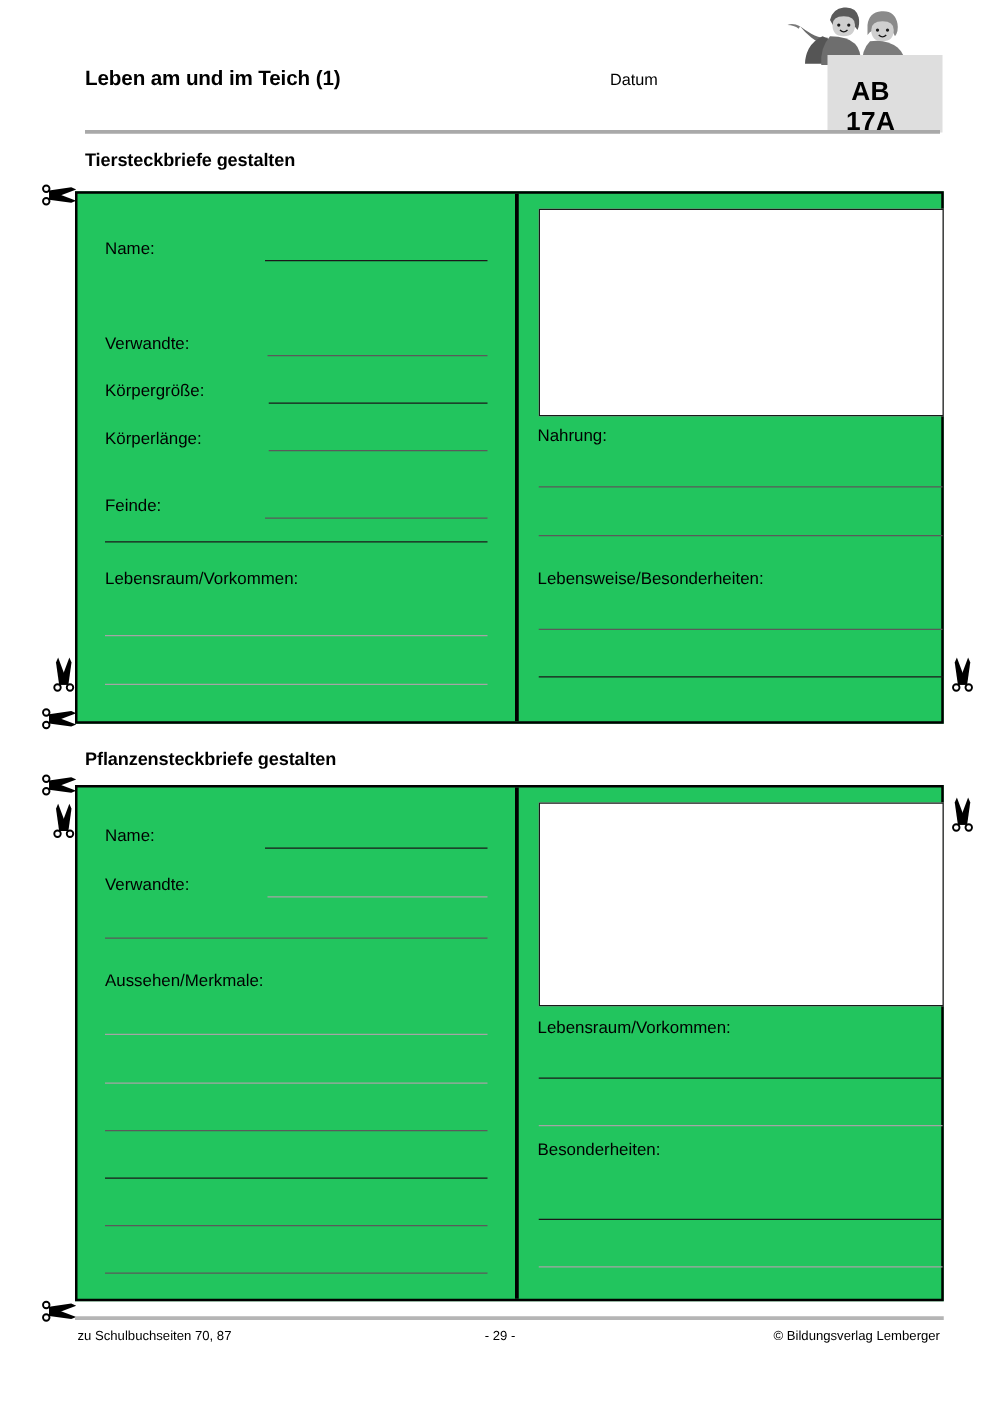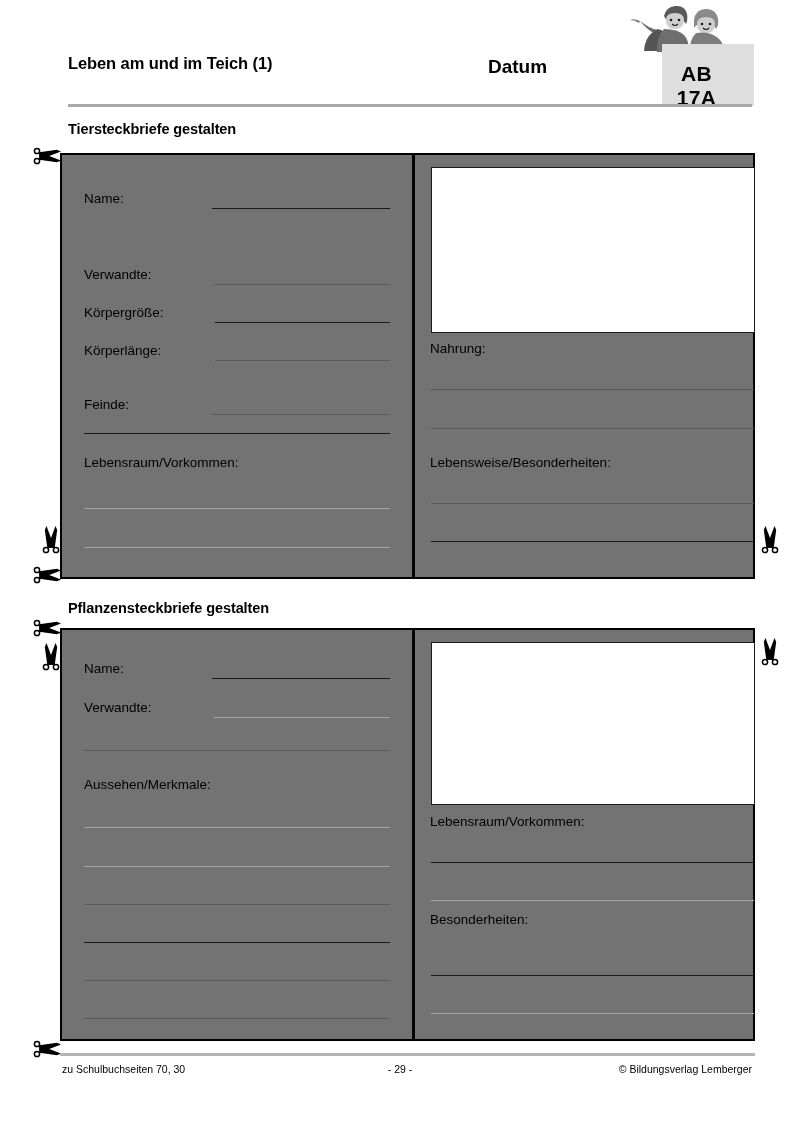--- a/index.html
+++ b/index.html
@@ -23,22 +23,22 @@
     position: absolute;
     left: 68px; top: 54px;
     font-size: 16.5px;
     font-weight: bold;
     letter-spacing: -0.1px;
     white-space: nowrap;
   }
   #date-label {
     position: absolute;
     left: 488px; top: 56px;
-    font-size: 19px;
-    font-weight: bold;
+    font-size: 13px;
+    font-weight: normal;
     white-space: nowrap;
   }
 
   
   #badge-box {
     position: absolute;
     left: 662px; top: 44px;
     width: 92px; height: 62px;
     background: #dedede;
   }
@@ -73,21 +73,21 @@
     white-space: nowrap;
   }
   #heading-animals { left: 68px; top: 121px; }
   #heading-plants  { left: 68px; top: 600px; }
 
   
   .card {
     position: absolute;
     border: 2.5px solid #000000;
     box-sizing: border-box;
-    background: #737373;
+    background: #22c55e;
   }
   #card-animals { left: 60px; top: 153px; width: 695px; height: 426px; }
   #card-plants  { left: 60px; top: 628px; width: 695px; height: 413px; }
 
   .card-divider {
     position: absolute;
     top: 0; bottom: 0;
     width: 2.5px;
     background: #000000;
   }
@@ -371,17 +371,17 @@
   <svg viewBox="0 0 20 30" width="20" height="30" aria-hidden="true">
     <circle cx="5" cy="26" r="2.6" fill="none" stroke="#000" stroke-width="1.5"></circle>
     <circle cx="15" cy="26" r="2.6" fill="none" stroke="#000" stroke-width="1.5"></circle>
     <path d="M6.3 23.7 L14.5 2 L16.2 6 L13.7 23.7 Z" fill="#000"></path>
     <path d="M13.7 23.7 L5.5 2 L3.8 6 L6.3 23.7 Z" fill="#000"></path>
   </svg>
 </div>
 
 <div id="footer-rule"></div>
 
-<div class="footer-text" id="footer-left">zu Schulbuchseiten 70, 30</div>
+<div class="footer-text" id="footer-left">zu Schulbuchseiten 70, 87</div>
 
 <div class="footer-text" id="footer-center">- 29 -</div>
 
 <div class="footer-text" id="footer-right">© Bildungsverlag Lemberger</div>
 
 </body></html>

